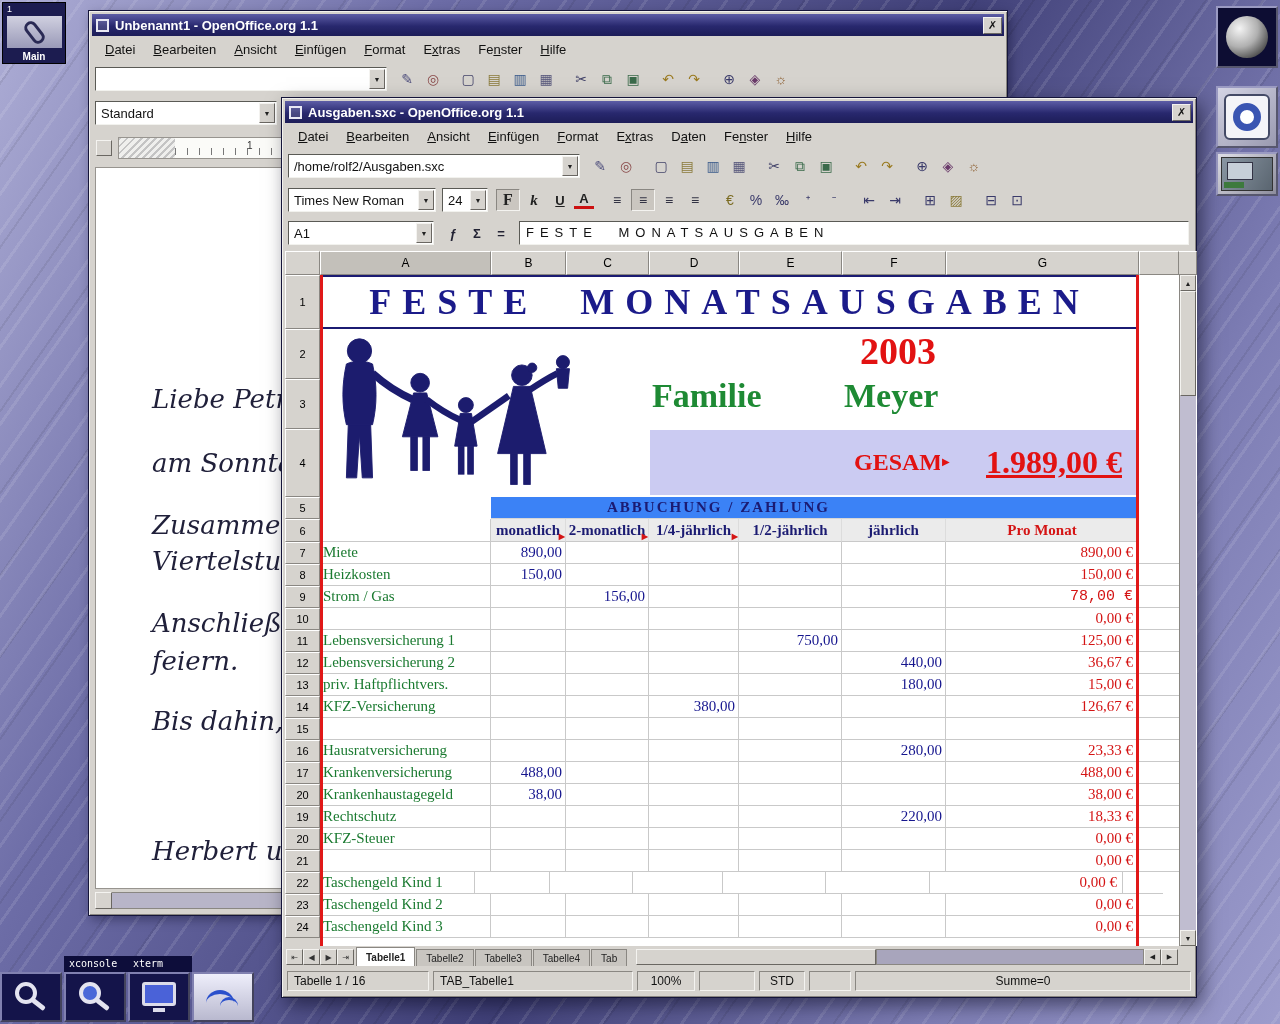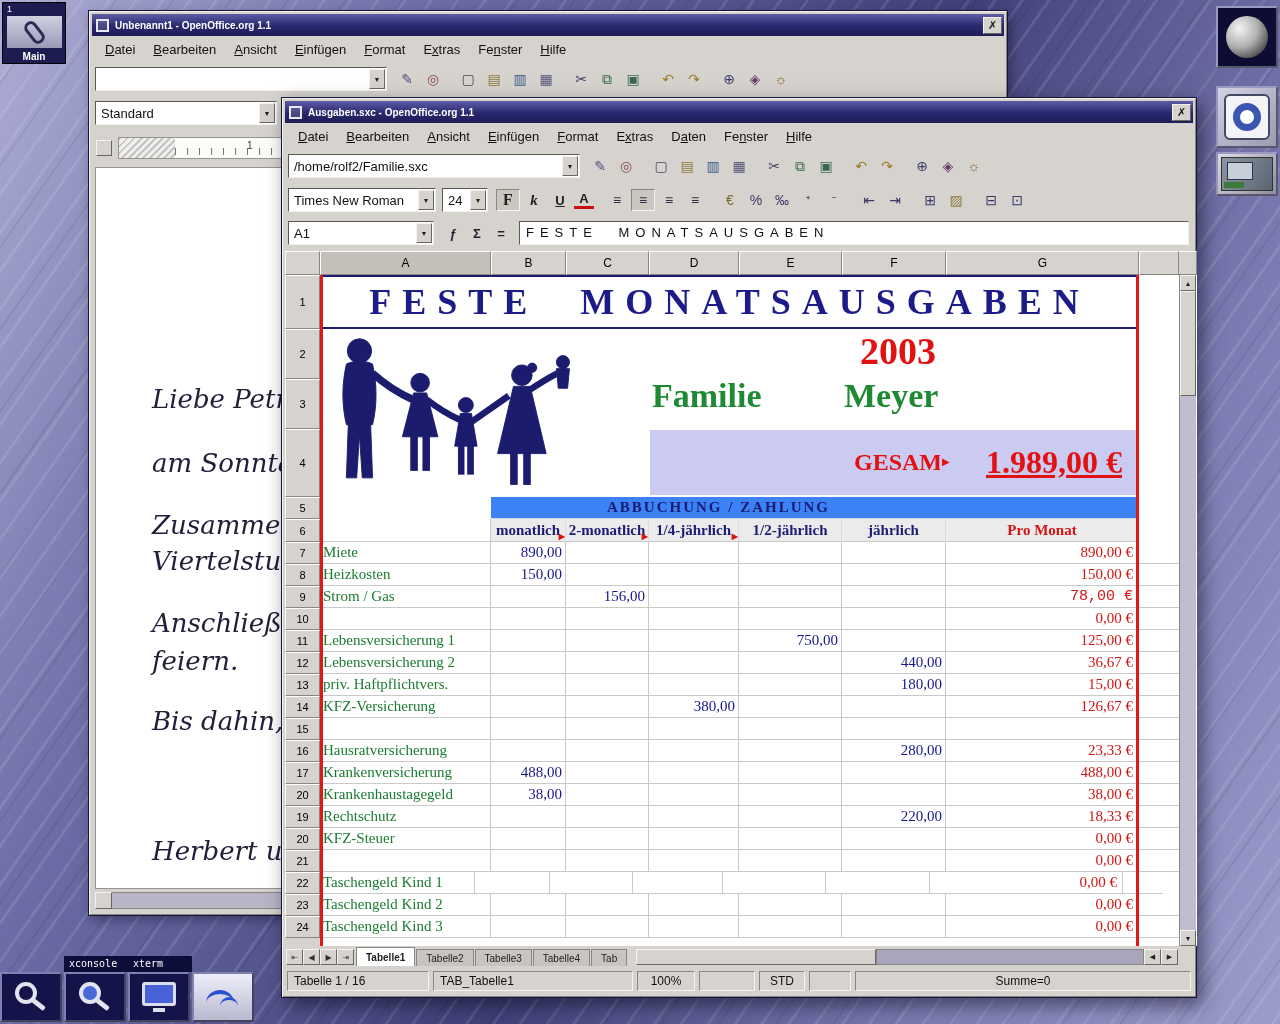--- a/index.html
+++ b/index.html
@@ -12,21 +12,21 @@
       linear-gradient(115deg,#aeaed6 0%,#6c6ca6 25%,#404078 55%,#7d7db4 80%,#9c9ccc 100%);}
 
   
   .window{position:absolute;background:#d6d3ce;border:1px solid #15153a;
     box-shadow:inset 1px 1px 0 #f2f1ee, inset -1px -1px 0 #8a8782;}
   .writer{left:88px;top:10px;width:920px;height:906px;z-index:10;box-shadow:inset 1px 1px 0 #f2f1ee, inset -1px -1px 0 #8a8782,3px 4px 10px rgba(0,0,30,.35)}
   .calc{left:281px;top:97px;width:916px;height:901px;z-index:20;box-shadow:inset 1px 1px 0 #f2f1ee, inset -1px -1px 0 #8a8782,5px 7px 18px rgba(0,0,20,.5)}
   .titlebar{position:absolute;left:3px;right:3px;top:3px;height:22px;display:flex;align-items:center;
     background:linear-gradient(180deg,#5d5da6 0%,#28286e 55%,#1d1d58 100%);color:#fff}
   .ticon{width:13px;height:13px;margin:0 6px 0 4px;border:2px solid #e8e8f4;background:rgba(255,255,255,.15)}
-  .title-text{font-weight:bold;font-size:10px;white-space:nowrap}
+  .title-text{font-weight:bold;font-size:13px;white-space:nowrap}
   .close-btn{margin-left:auto;margin-right:2px;width:19px;height:17px;background:#d6d3ce;color:#111;
     border:1px solid;border-color:#f4f3f0 #6a6762 #6a6762 #f4f3f0;display:flex;align-items:center;justify-content:center;font-size:11px}
   .menubar{position:absolute;left:3px;right:3px;top:25px;height:26px;display:flex;align-items:center;font-size:13px;color:#111;padding-left:4px}
   .menu-item{padding:3px 9px;white-space:nowrap}
   .menu-item u{text-decoration:underline}
   .toolbar{position:absolute;left:3px;right:3px;display:flex;align-items:center;padding-left:3px}
   .fnbar{top:51px;height:34px}
   .objbar{top:85px;height:34px}
   .formulabar{top:119px;height:32px}
   .combo{position:relative;height:24px;background:#fff;border:1px solid;border-color:#5a5a55 #f2f2ee #f2f2ee #5a5a55;
@@ -292,21 +292,21 @@
         <span class="menu-item"><u>E</u>infügen</span>
         <span class="menu-item"><u>F</u>ormat</span>
         <span class="menu-item">E<u>x</u>tras</span>
         <span class="menu-item">D<u>a</u>ten</span>
         <span class="menu-item">Fe<u>n</u>ster</span>
         <span class="menu-item"><u>H</u>ilfe</span>
       </div>
 
     <div class="toolbar fnbar">
       <div class="combo url-combo">
-        <span class="combo-text">/home/rolf2/Familie.sxc</span>
+        <span class="combo-text">/home/rolf2/Ausgaben.sxc</span>
         <span class="cbtn">▼</span>
       </div>
       <div class="iconrow">
           <span class="tbtn" style="color: rgb(74, 74, 122);">✎</span>
           <span class="tbtn" style="color: rgb(138, 74, 74);">◎</span>
           <span class="tsep"></span>
           <span class="tbtn" style="color: rgb(68, 68, 106);">▢</span>
           <span class="tbtn" style="color: rgb(138, 122, 58);">▤</span>
           <span class="tbtn" style="color: rgb(58, 90, 138);">▥</span>
           <span class="tbtn" style="color: rgb(85, 85, 122);">▦</span>

